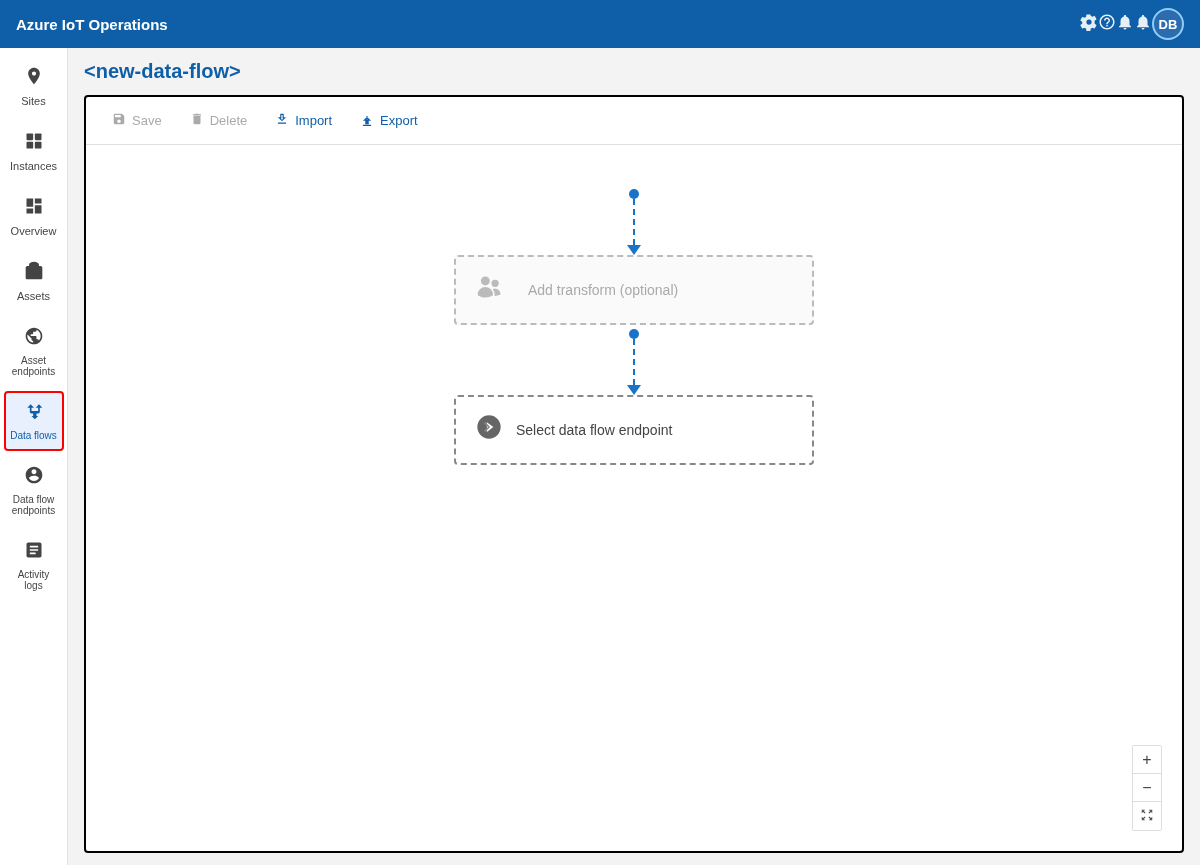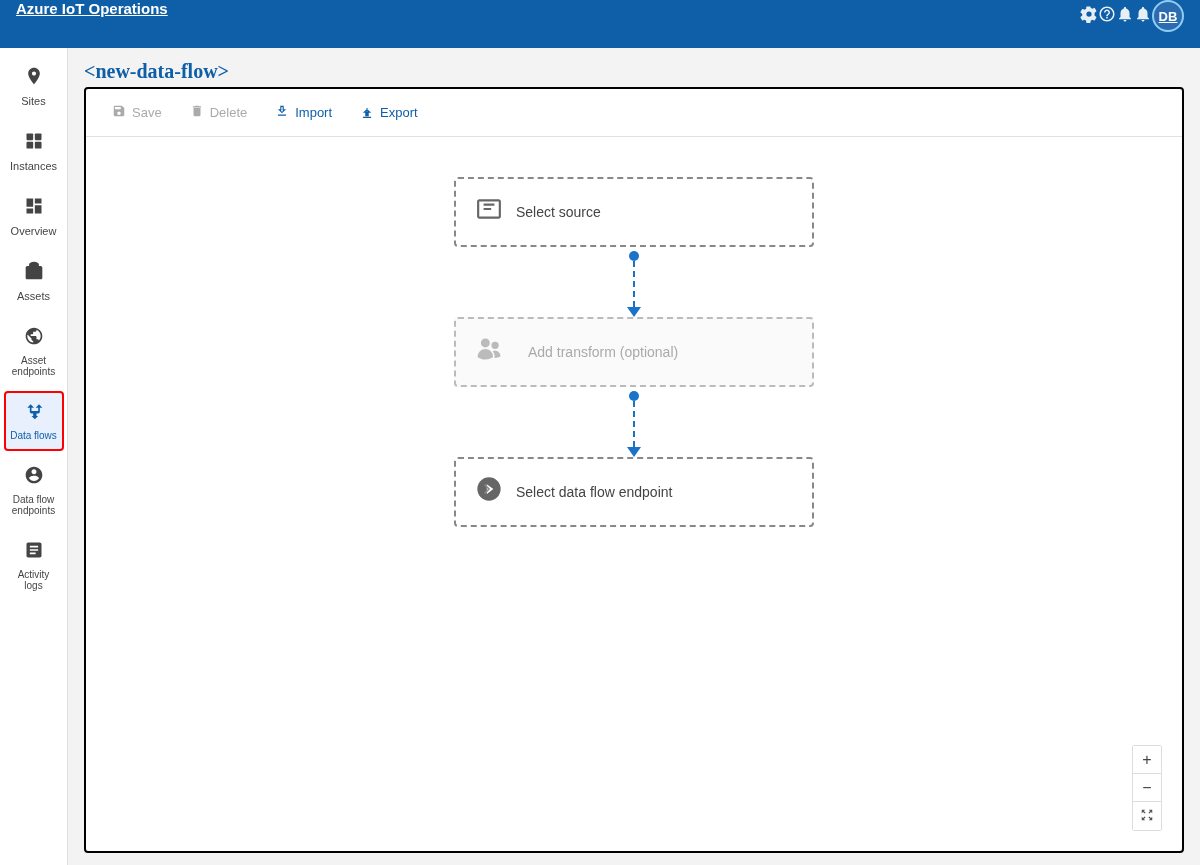--- a/index.html
+++ b/index.html
@@ -3,25 +3,24 @@
   <meta charset="utf-8">
   <style>
     * { box-sizing: border-box; margin: 0; padding: 0; }
     body { font-family: 'Segoe UI', Arial, sans-serif; font-size: 13px; background: #f3f3f3; height: 865px; overflow: hidden; display: flex; flex-direction: column; }
 
     
     .topnav {
       background: #0f5fa8;
       height: 48px;
       display: flex;
-      align-items: flex-start;
+      align-items: center;
       padding: 0 16px;
       color: white;
       flex-shrink: 0;
-      text-decoration: underline;
     }
     .topnav-title {
       font-size: 15px;
       font-weight: 600;
       color: white;
       flex: 1;
     }
     .topnav-icons {
       display: flex;
       align-items: center;
@@ -113,22 +112,21 @@
       color: #0f5fa8;
       text-decoration: none;
     }
     .breadcrumb span { color: #555; }
 
     
     .page-title {
       font-size: 20px;
       font-weight: 600;
       color: #0f5fa8;
-      margin-bottom: 4px;
-      font-family: Liberation Serif, serif;
+      margin-bottom: 12px;
     }
 
     
     .card {
       background: white;
       border: 2px solid #000000;
       border-radius: 4px;
       flex: 1;
       overflow: hidden;
       display: flex;
@@ -445,29 +443,20 @@
           </span>
           <span>Export</span>
         </button>
       </div>
 
 
       <div class="flow-canvas">
 
         <div class="flow-nodes">
 
-          <div class="flow-node source">
-            <span class="node-icon">
-              <svg width="26" height="26" viewBox="0 0 24 24" fill="#666">
-                  <path d="M21 3H3c-1.1 0-2 .9-2 2v14c0 1.1.9 2 2 2h18c1.1 0 2-.9 2-2V5c0-1.1-.9-2-2-2zm0 16H3V5h18v14z"></path>
-                  <path d="M7 7h10v2H7zm0 4h7v2H7z"></path>
-                </svg>
-            </span>
-            <span class="node-text">Select source</span>
-          </div>
 
           <div class="connector">
             <div class="connector-dot"></div>
             <div class="connector-line"></div>
             <div class="connector-arrow"></div>
           </div>
 
           <div class="flow-node transform">
             <span class="node-icon">
               <svg width="26" height="26" viewBox="0 0 24 24" fill="#bbb">

